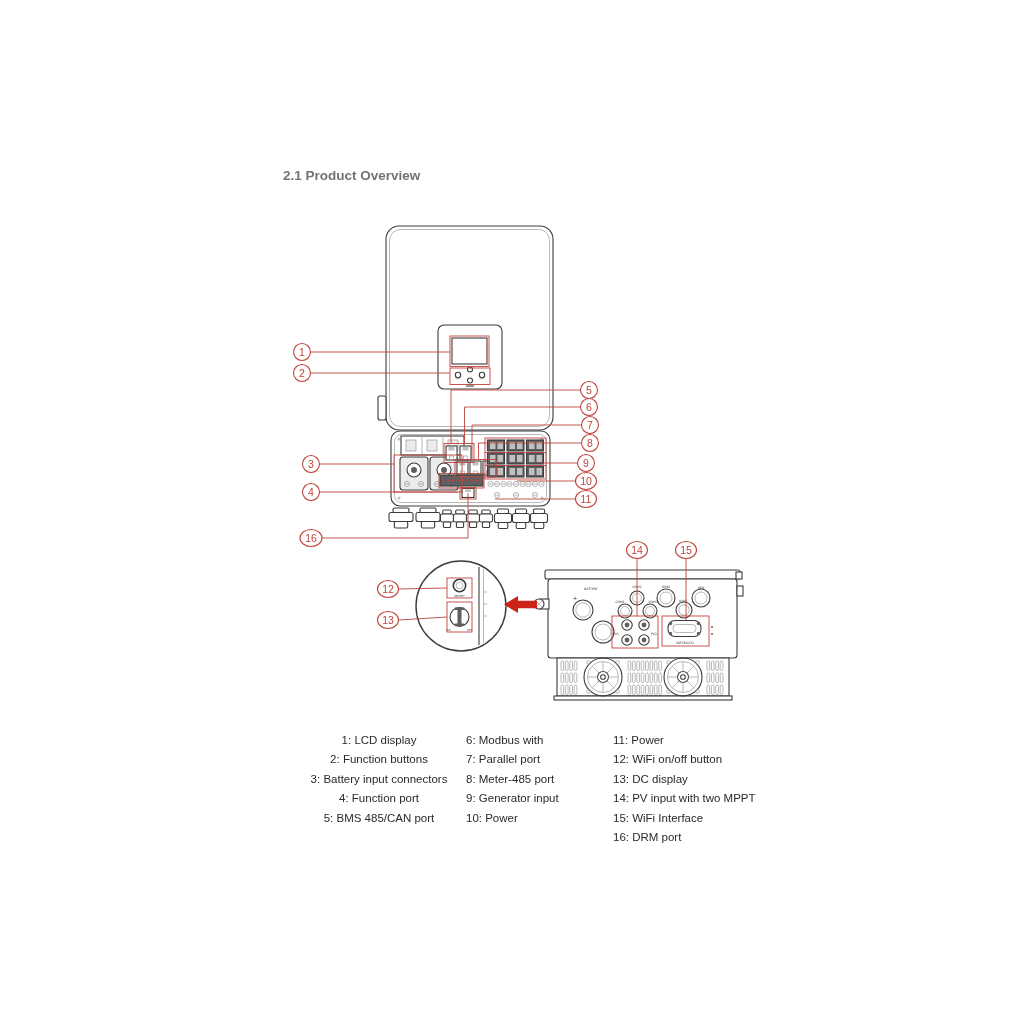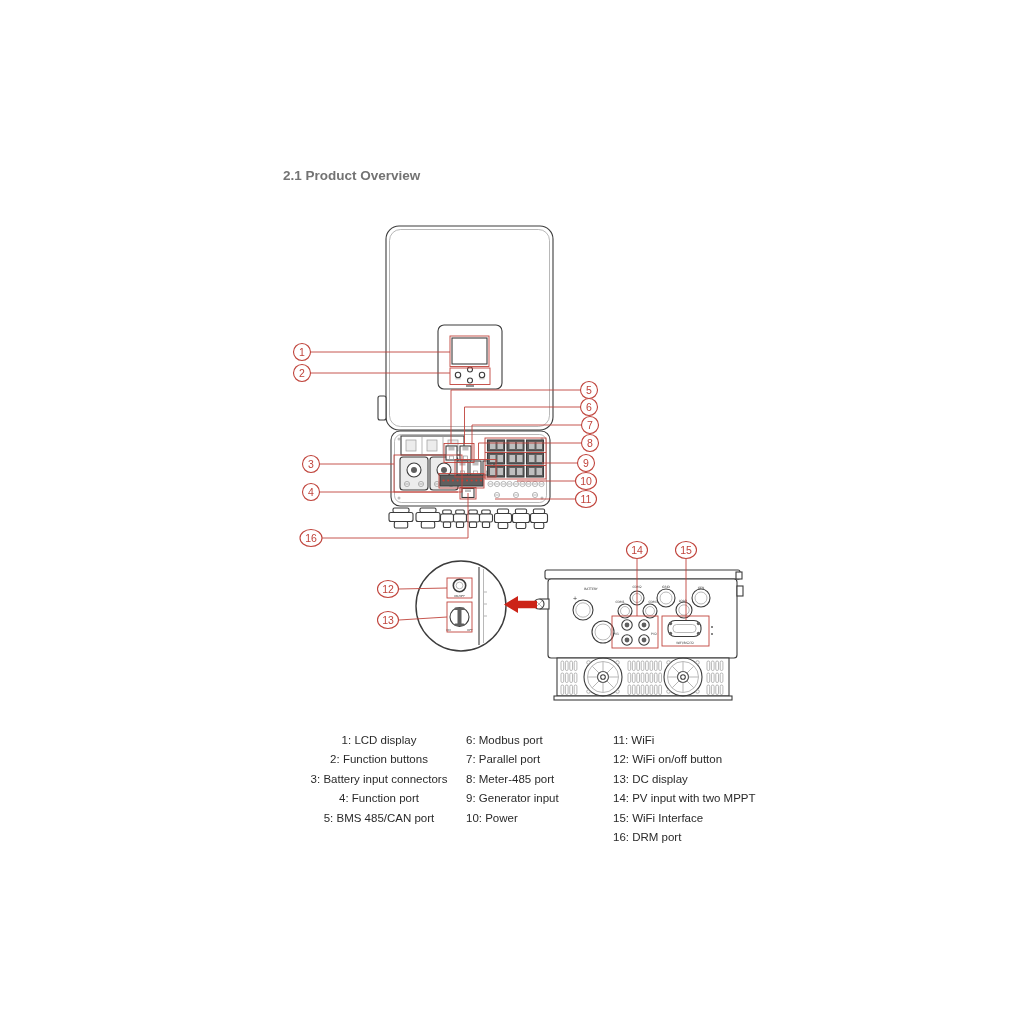--- a/index.html
+++ b/index.html
@@ -450,28 +450,28 @@
 
   <div class="legend">
     <div class="legend-col c1">
       <div class="legend-item">1: LCD display</div>
       <div class="legend-item">2: Function buttons</div>
       <div class="legend-item">3: Battery input connectors</div>
       <div class="legend-item">4: Function port</div>
       <div class="legend-item">5: BMS 485/CAN port</div>
     </div>
     <div class="legend-col c2">
-      <div class="legend-item">6: Modbus port</div>
+      <div class="legend-item">6: Modbus with</div>
       <div class="legend-item">7: Parallel port</div>
       <div class="legend-item">8: Meter-485 port</div>
       <div class="legend-item">9: Generator input</div>
       <div class="legend-item">10: Power</div>
     </div>
     <div class="legend-col c3">
-      <div class="legend-item">11: WiFi</div>
+      <div class="legend-item">11: Power</div>
       <div class="legend-item">12: WiFi on/off button</div>
       <div class="legend-item">13: DC display</div>
       <div class="legend-item">14: PV input with two MPPT</div>
       <div class="legend-item">15: WiFi Interface</div>
       <div class="legend-item">16: DRM port</div>
     </div>
   </div>
 
 </div>
 

